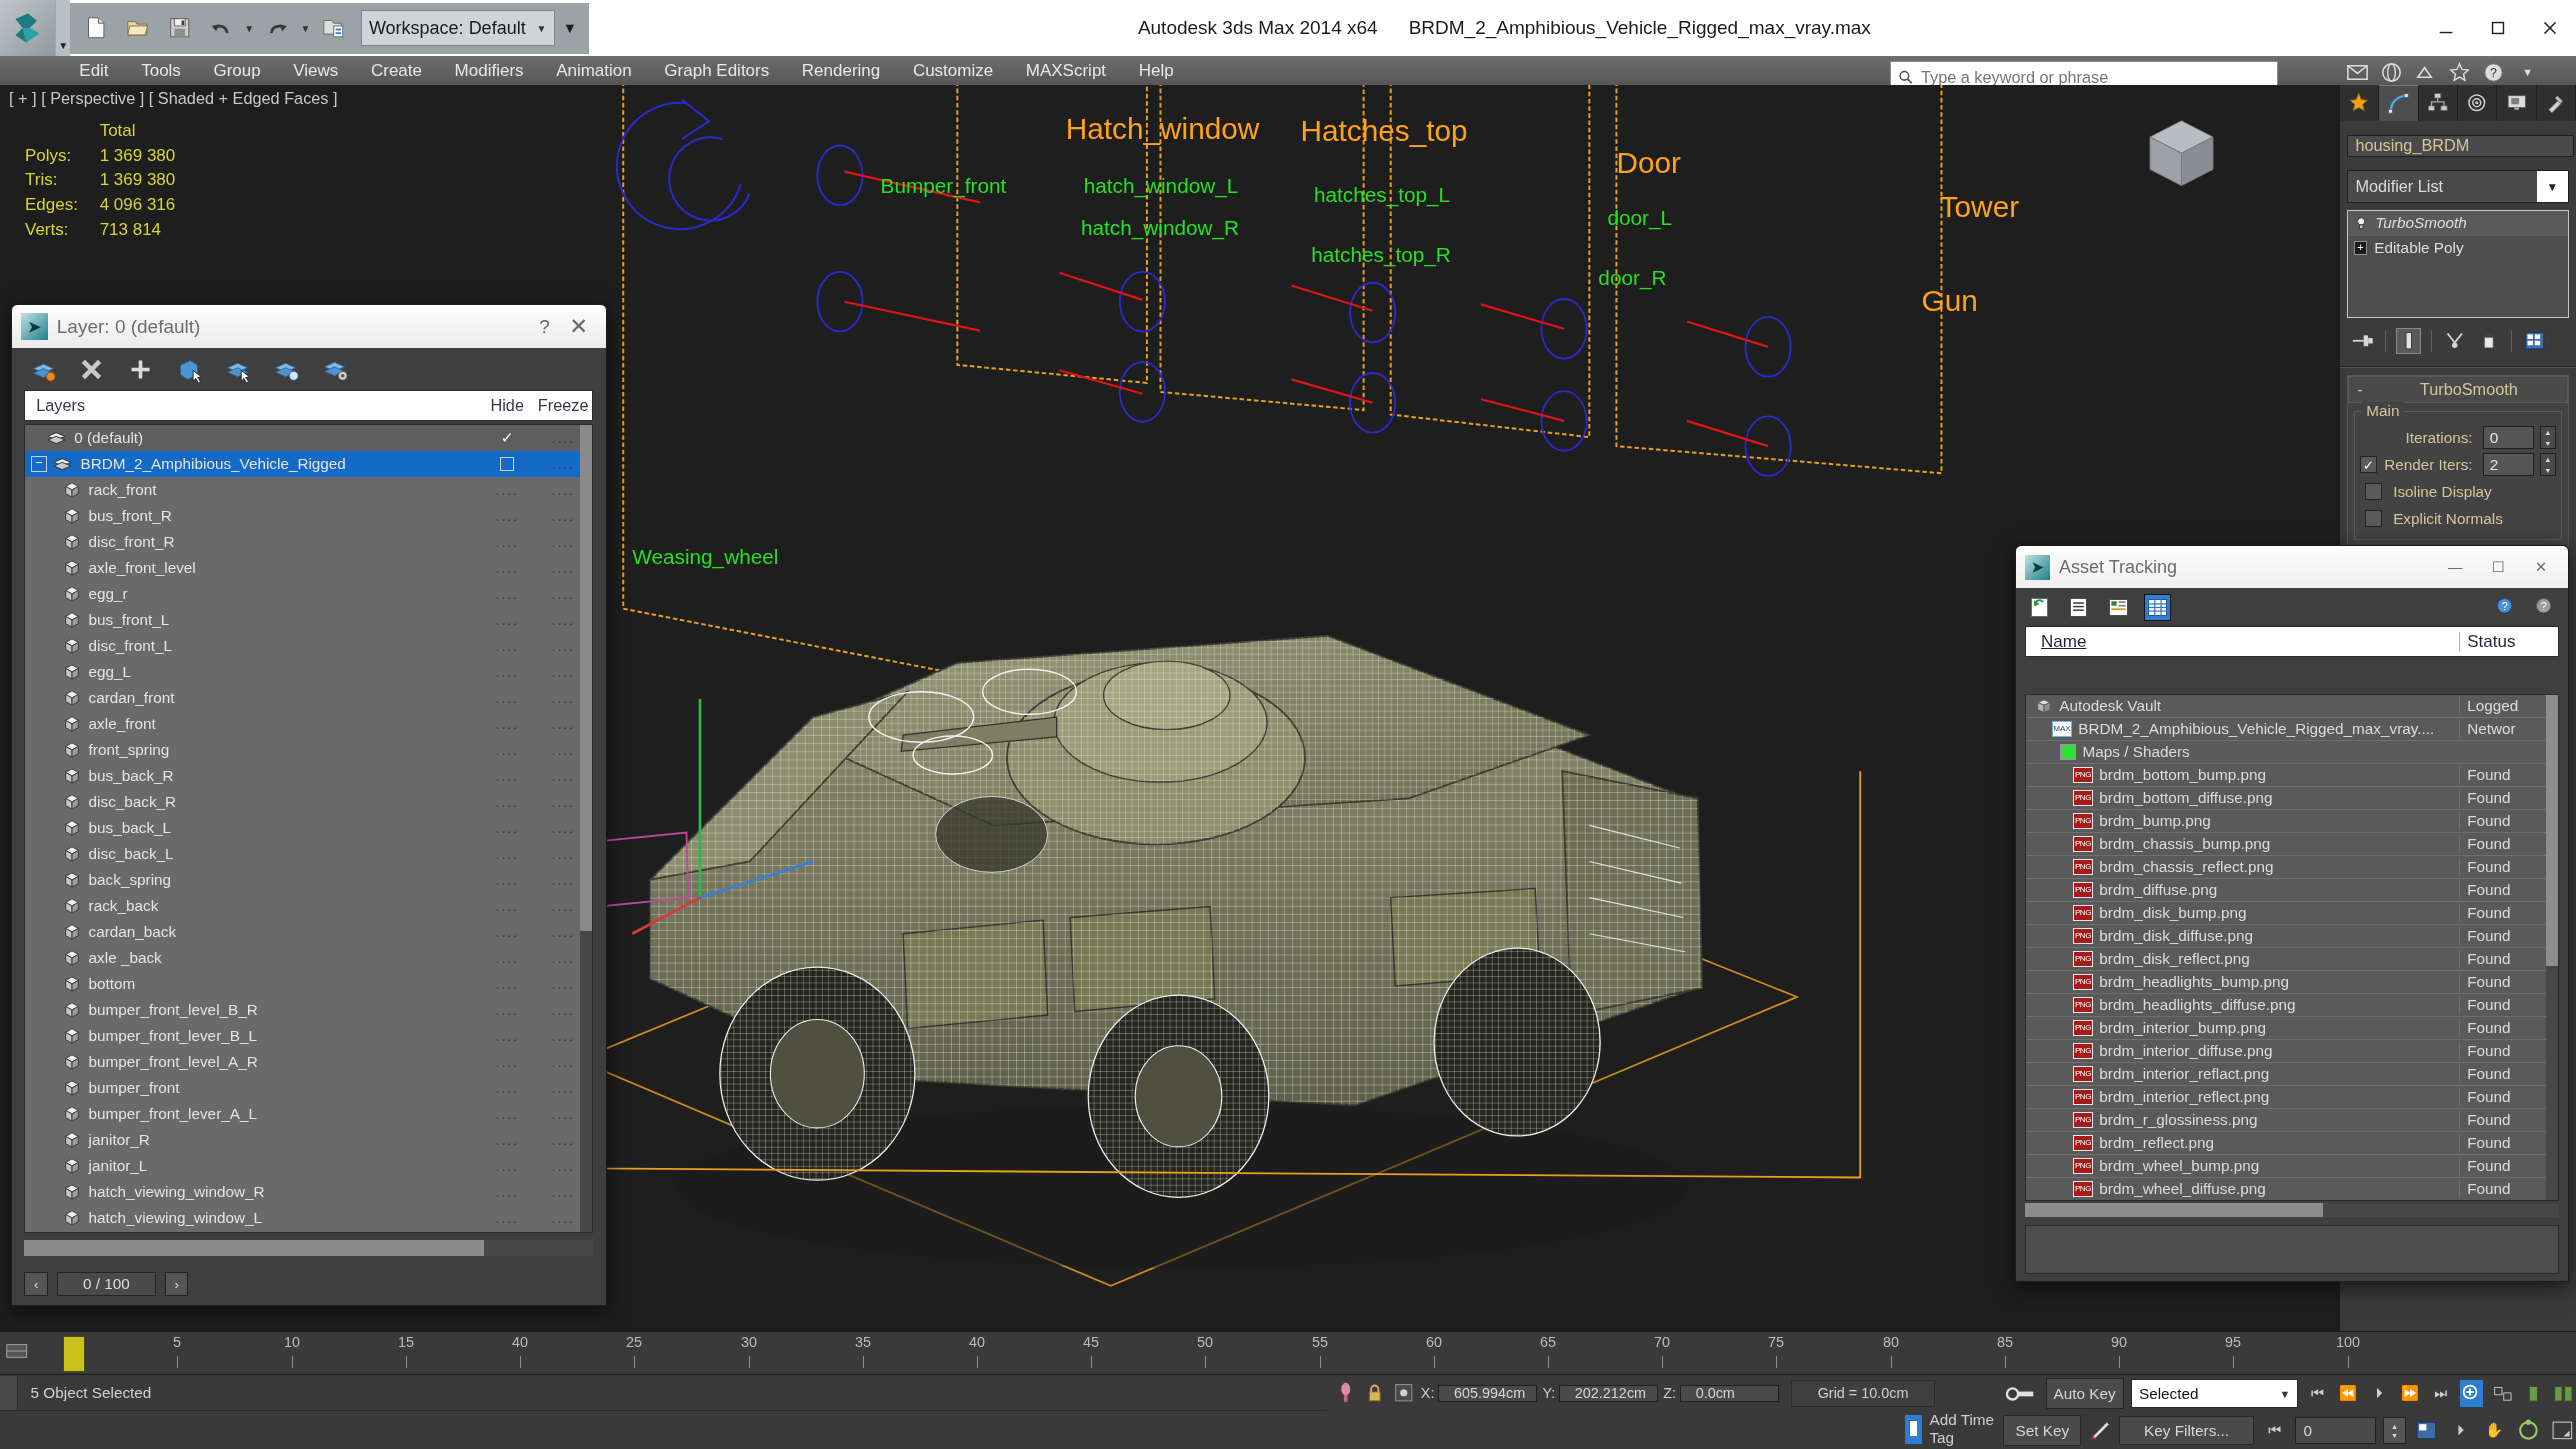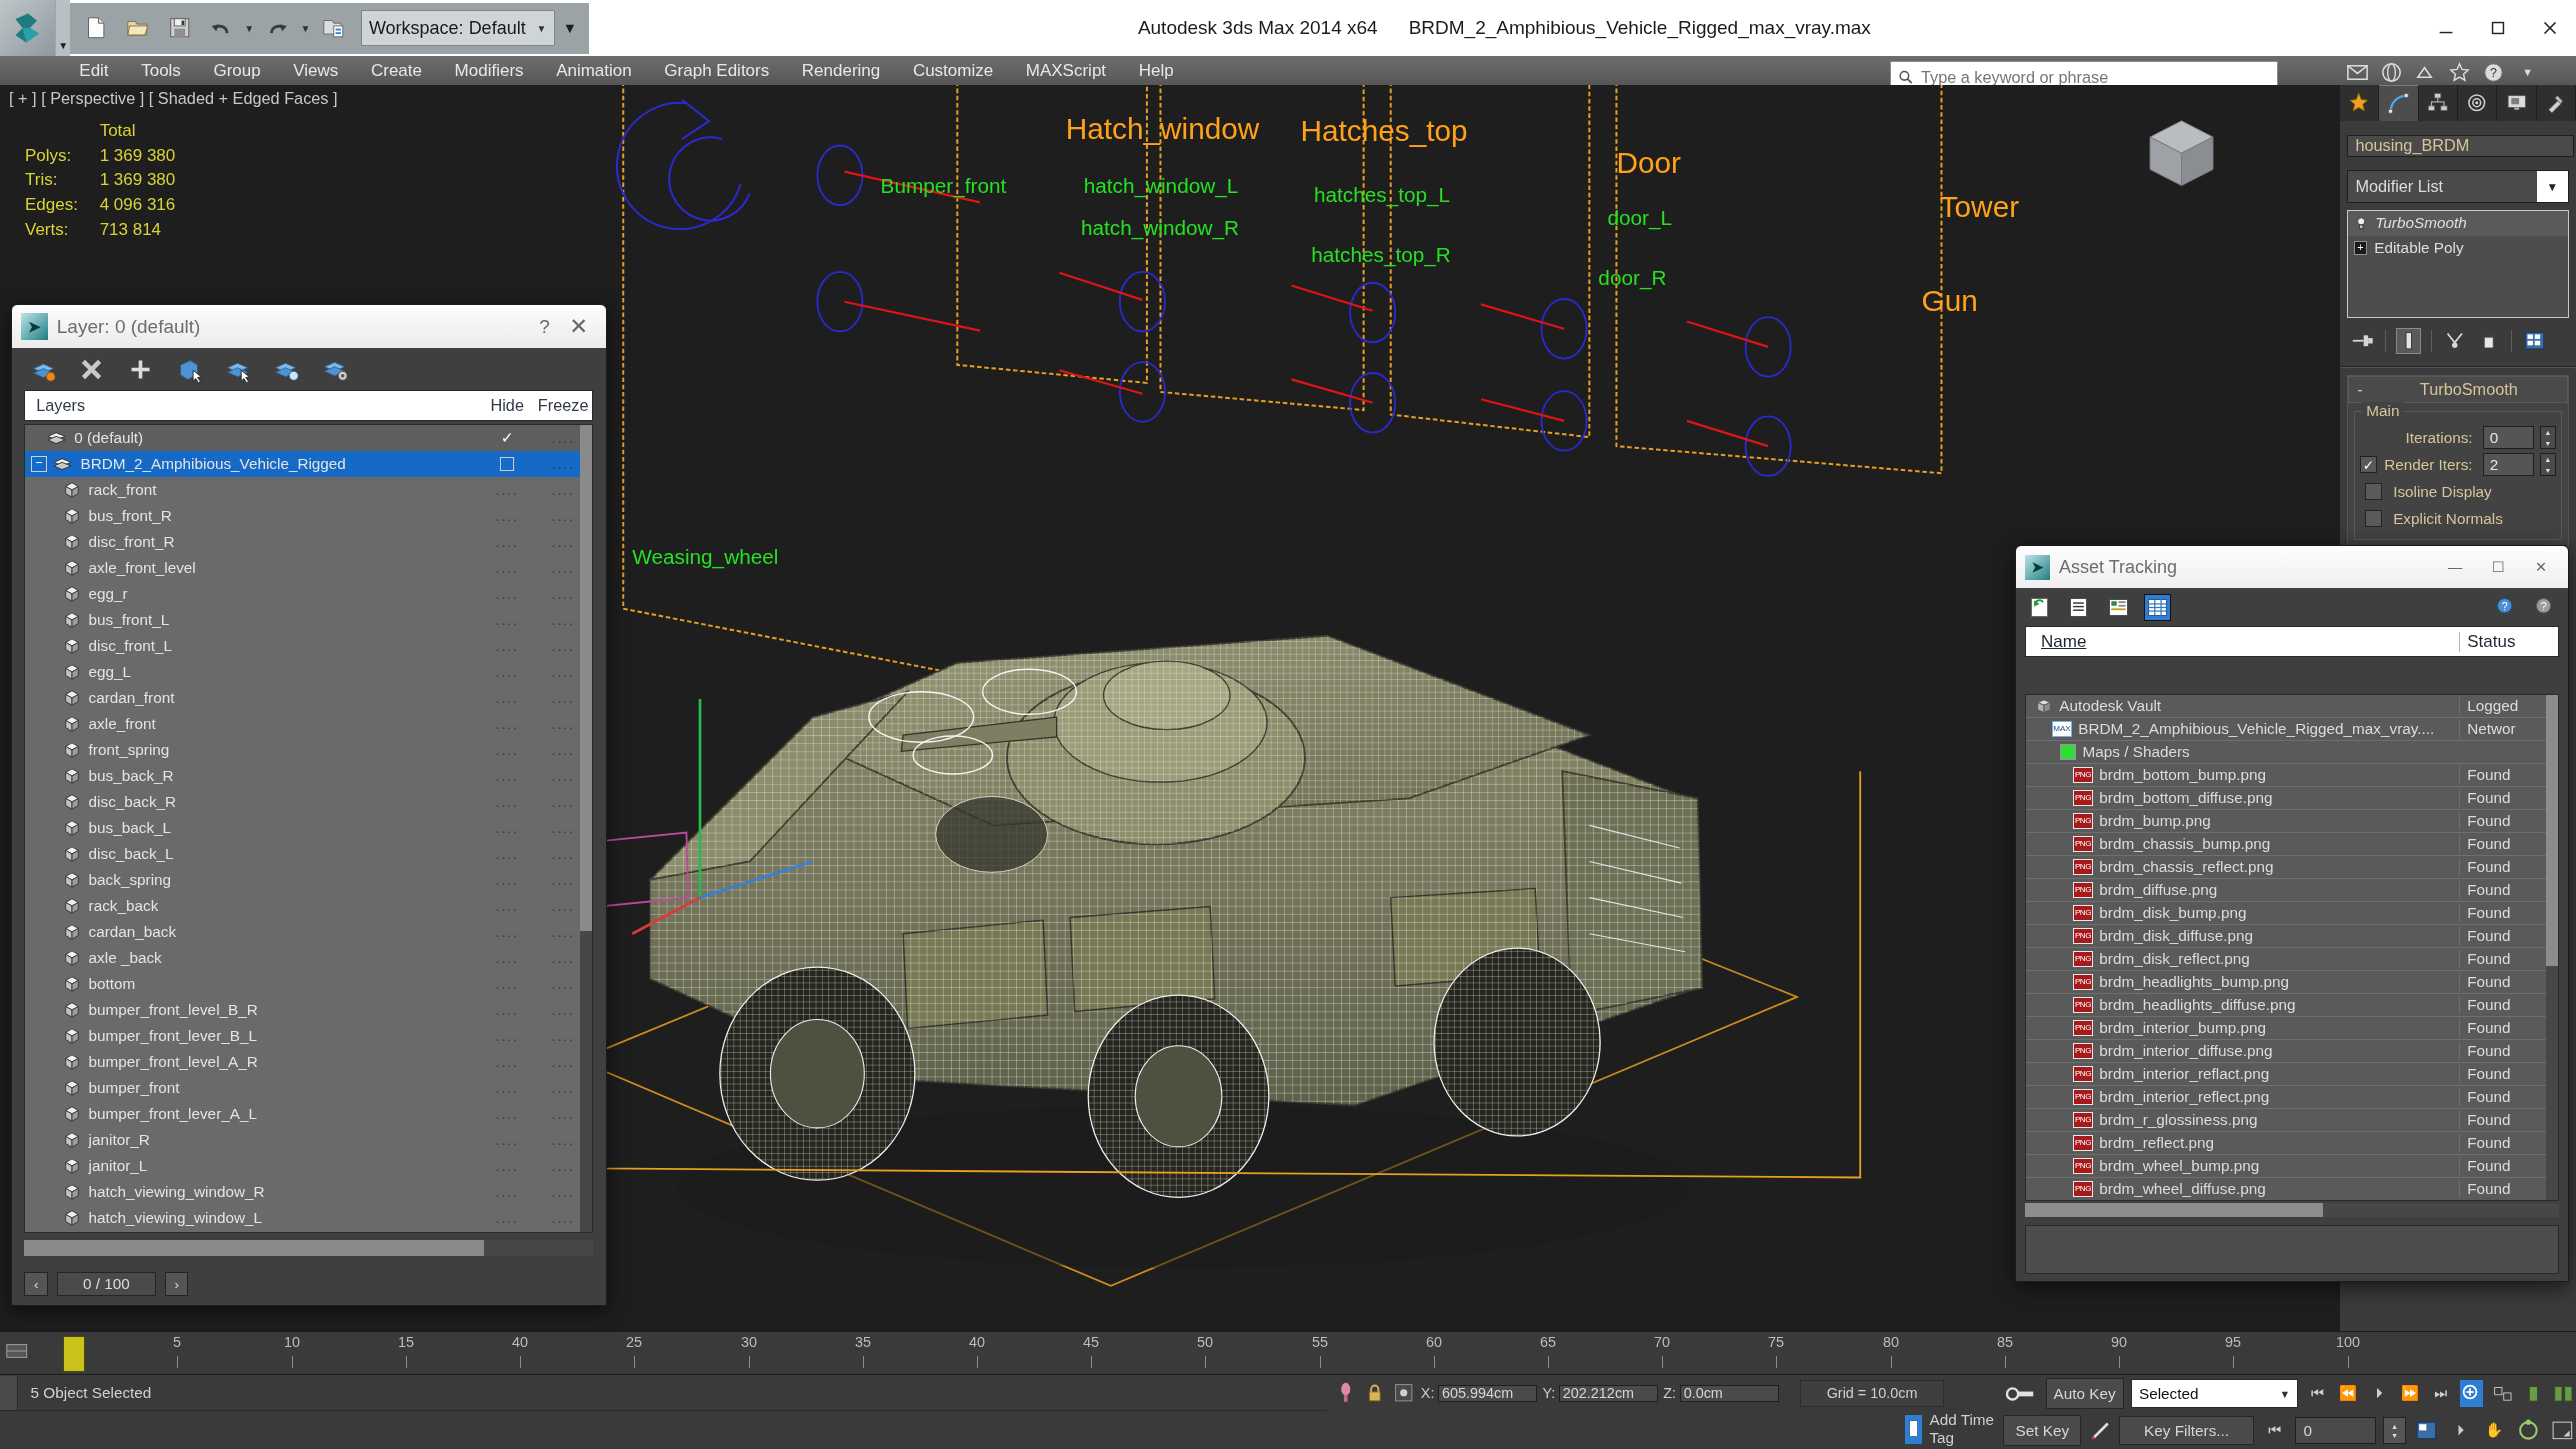--- a/index.html
+++ b/index.html
@@ -151,22 +151,22 @@
   .sa-left{width:1327px;}
   .sa-row1{height:36px;display:flex;align-items:center;border-bottom:0.9px solid #2a2a2a;}
   .sa-row2{height:38px;display:flex;align-items:center;}
   .sa-listbtn{width:18px;height:34px;background:#4a4a4a;border-right:0.9px solid #2a2a2a;}
   .sa-text{padding-left:12.6px;font-size:15.3px;color:#d2d2d2;}
   .sa-mid{flex:1;display:flex;flex-direction:column;}
   .coordbar{height:36px;display:flex;align-items:center;gap:5.4px;padding-left:7.2px;}
   .tiny-ico{width:23.5px;height:23.5px;display:flex;align-items:center;justify-content:center;}
   .coordfld{height:27px;display:flex;align-items:center;font-size:14.4px;color:#cfcfcf;}
   .coordfld .ax{margin-right:3.6px;color:#cfcfcf;}
-  .coordfld .box{width:99px;height:17px;background:#4a4a4a;border:0.9px solid #1f1f1f;display:flex;align-items:center;padding-left:3px;font-size:14.4px;color:#d6d6d6;}
-  .gridbox{height:27px;min-width:144px;background:#3f3f3f;border:0.9px solid #2c2c2c;display:flex;align-items:center;justify-content:center;font-size:14.4px;color:#cfcfcf;margin-left:16px;}
+  .coordfld .box{width:99px;height:17px;background:#4a4a4a;border:0.9px solid #1f1f1f;display:flex;align-items:center;padding-left:15px;font-size:14.4px;color:#d6d6d6;}
+  .gridbox{height:27px;min-width:144px;background:#3f3f3f;border:0.9px solid #2c2c2c;display:flex;align-items:center;justify-content:center;font-size:14.4px;color:#cfcfcf;margin-left:7px;}
   .addtimetag{height:36px;display:flex;align-items:center;gap:7.2px;padding-left:578px;font-size:15.3px;color:#cfcfcf;}
   .ttbtn{width:23.5px;height:29px;background:#2e7fd4;display:flex;align-items:center;justify-content:center;}
   .sa-right{width:578px;display:flex;flex-direction:column;}
   .keyrow{height:37px;display:flex;align-items:center;gap:7.2px;padding-left:5.4px;}
   .keybtn{height:31px;min-width:78px;background:#4a4a4a;border:0.9px solid #262626;display:flex;align-items:center;justify-content:center;font-size:15.3px;color:#d6d6d6;cursor:pointer;}
   .selcombo{width:190px;height:29px;background:#fff;border:0.9px solid #2a2a2a;display:flex;align-items:center;padding-left:7.2px;font-size:15.3px;color:#111;}
   .selcombo .cv{margin-left:auto;padding-right:7.2px;font-size:10.8px;color:#333;}
   .navico{width:27px;height:27px;display:flex;align-items:center;justify-content:center;color:#cfcfcf;cursor:pointer;}
   .navico.on{background:#2e7fd4;}
   .numfld{width:81px;height:27px;background:#4a4a4a;border:0.9px solid #1f1f1f;display:flex;align-items:center;padding-left:7.2px;font-size:15.3px;color:#d6d6d6;}

